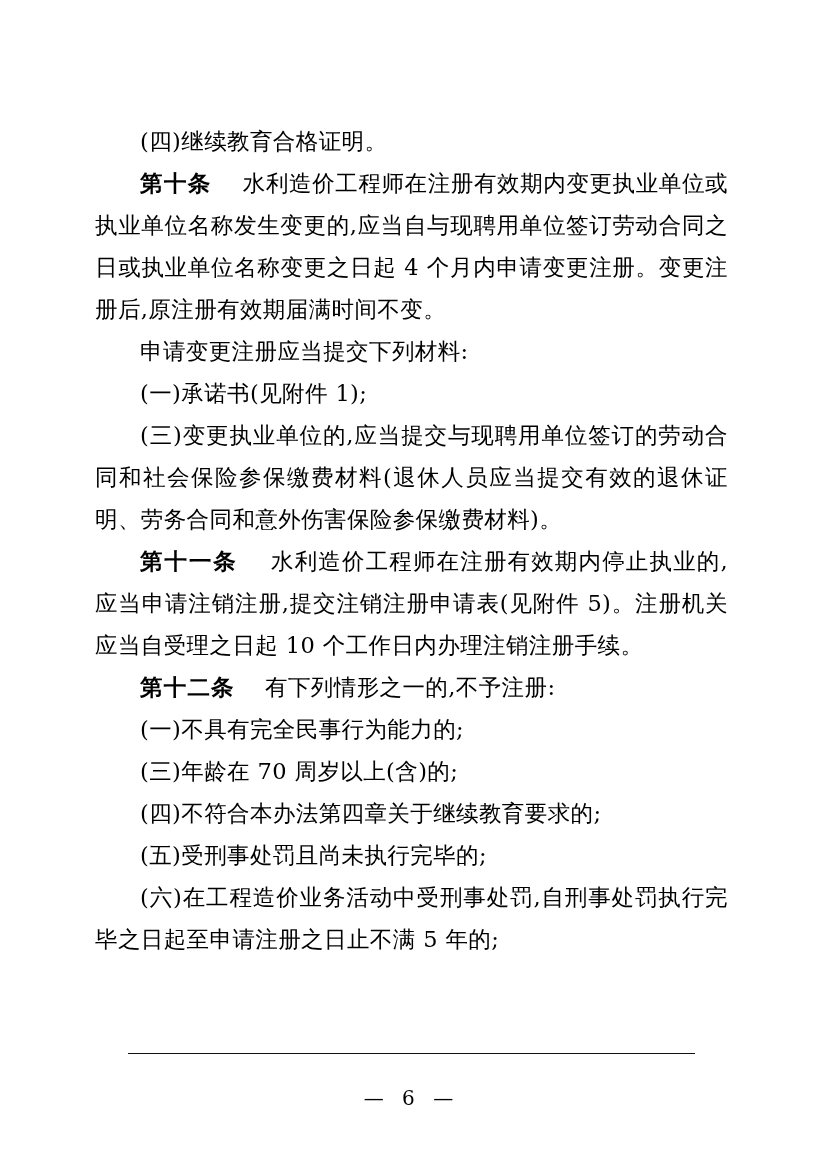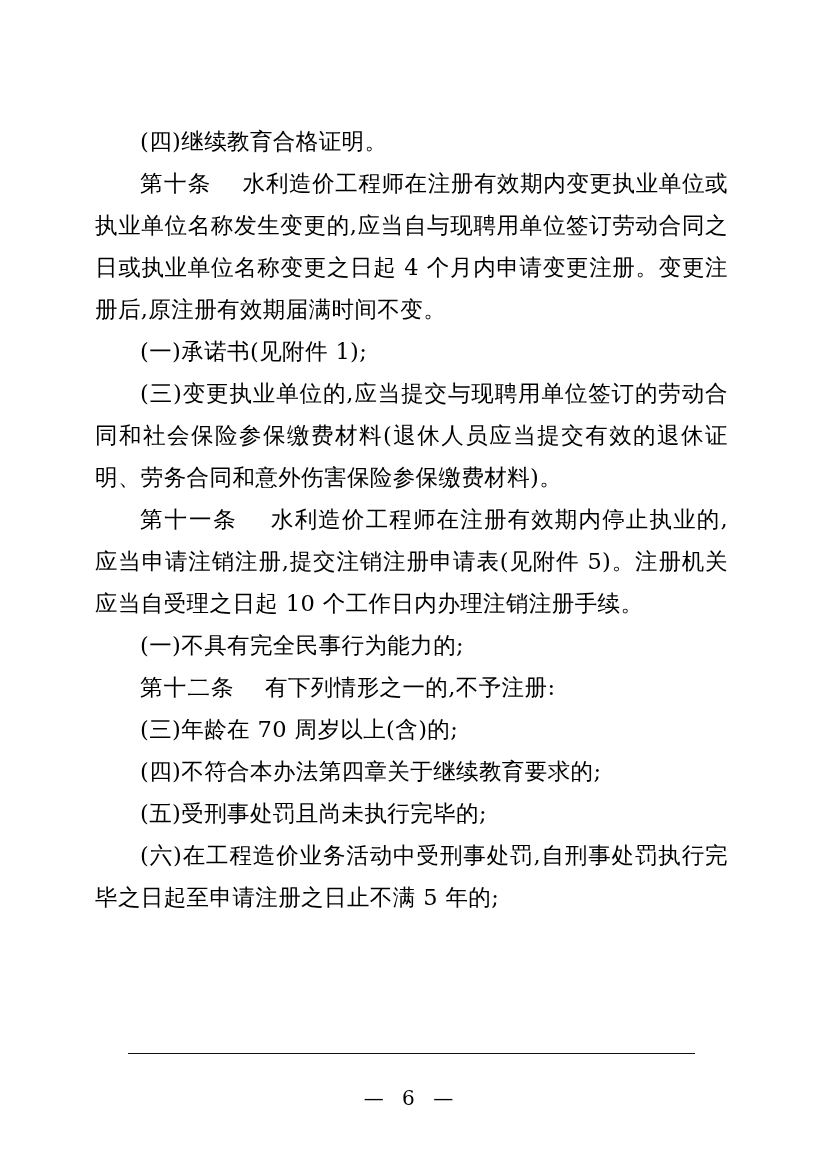--- a/index.html
+++ b/index.html
@@ -29,21 +29,21 @@
     line-height: 42px;
     letter-spacing: 0.4px;
     text-align: justify;
     text-justify: inter-ideograph;
   }
   .para-indent {
     margin: 0;
     text-indent: 45px;
   }
   .article-head {
-    font-weight: normal;
+    font-weight: bold;
     letter-spacing: 1.2px;
   }
   .footer {
     position: absolute;
     left: 0;
     right: 0;
     bottom: 62px;
     text-align: center;
   }
   .footer-rule {
@@ -69,42 +69,45 @@
 
     <p class="para-indent">
       <span>(四)继续教育合格证明。</span>
     </p>
 
     <p class="para-indent">
       <span class="article-head">第十条</span>
       <span>&nbsp;&nbsp;&nbsp;</span><span>水利造价工程师在注册有效期内变更执业单位或执业单位名称发生变更的,应当自与现聘用单位签订劳动合同之日或执业单位名称变更之日起 4 个月内申请变更注册。变更注册后,原注册有效期届满时间不变。</span>
     </p>
 
+    <p class="para-indent">
+      <span>申请变更注册应当提交下列材料:</span>
+    </p>
 
     <p class="para-indent">
       <span>(一)承诺书(见附件 1);</span>
     </p>
 
 
     <p class="para-indent">
       <span>(三)变更执业单位的,应当提交与现聘用单位签订的劳动合同和社会保险参保缴费材料(退休人员应当提交有效的退休证明、劳务合同和意外伤害保险参保缴费材料)。</span>
     </p>
 
     <p class="para-indent">
       <span class="article-head">第十一条</span>
       <span>&nbsp;&nbsp;&nbsp;</span><span>水利造价工程师在注册有效期内停止执业的,应当申请注销注册,提交注销注册申请表(见附件 5)。注册机关应当自受理之日起 10 个工作日内办理注销注册手续。</span>
     </p>
 
     <p class="para-indent">
-      <span>(一)不具有完全民事行为能力的;</span>
+      <span class="article-head">第十二条</span>
+      <span>&nbsp;&nbsp;&nbsp;</span><span>有下列情形之一的,不予注册:</span>
     </p>
 
     <p class="para-indent">
-      <span class="article-head">第十二条</span>
-      <span>&nbsp;&nbsp;&nbsp;</span><span>有下列情形之一的,不予注册:</span>
+      <span>(一)不具有完全民事行为能力的;</span>
     </p>
 
 
     <p class="para-indent">
       <span>(三)年龄在 70 周岁以上(含)的;</span>
     </p>
 
     <p class="para-indent">
       <span>(四)不符合本办法第四章关于继续教育要求的;</span>
     </p>

